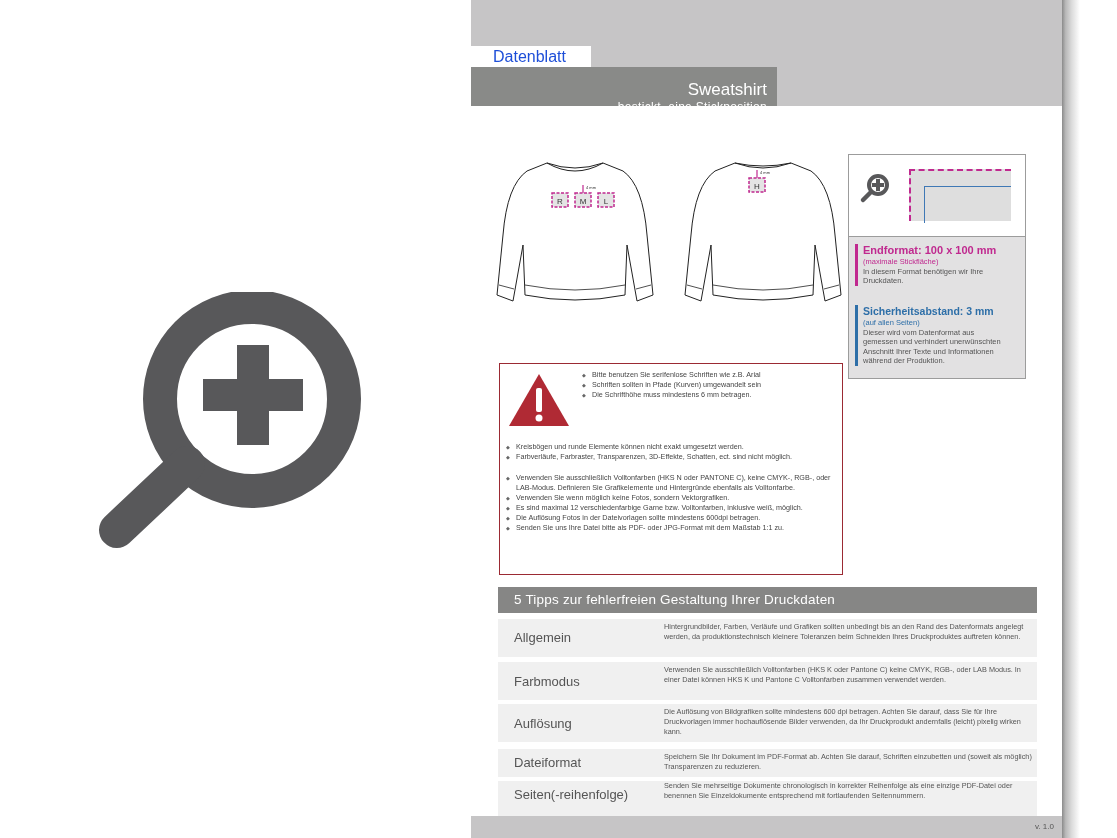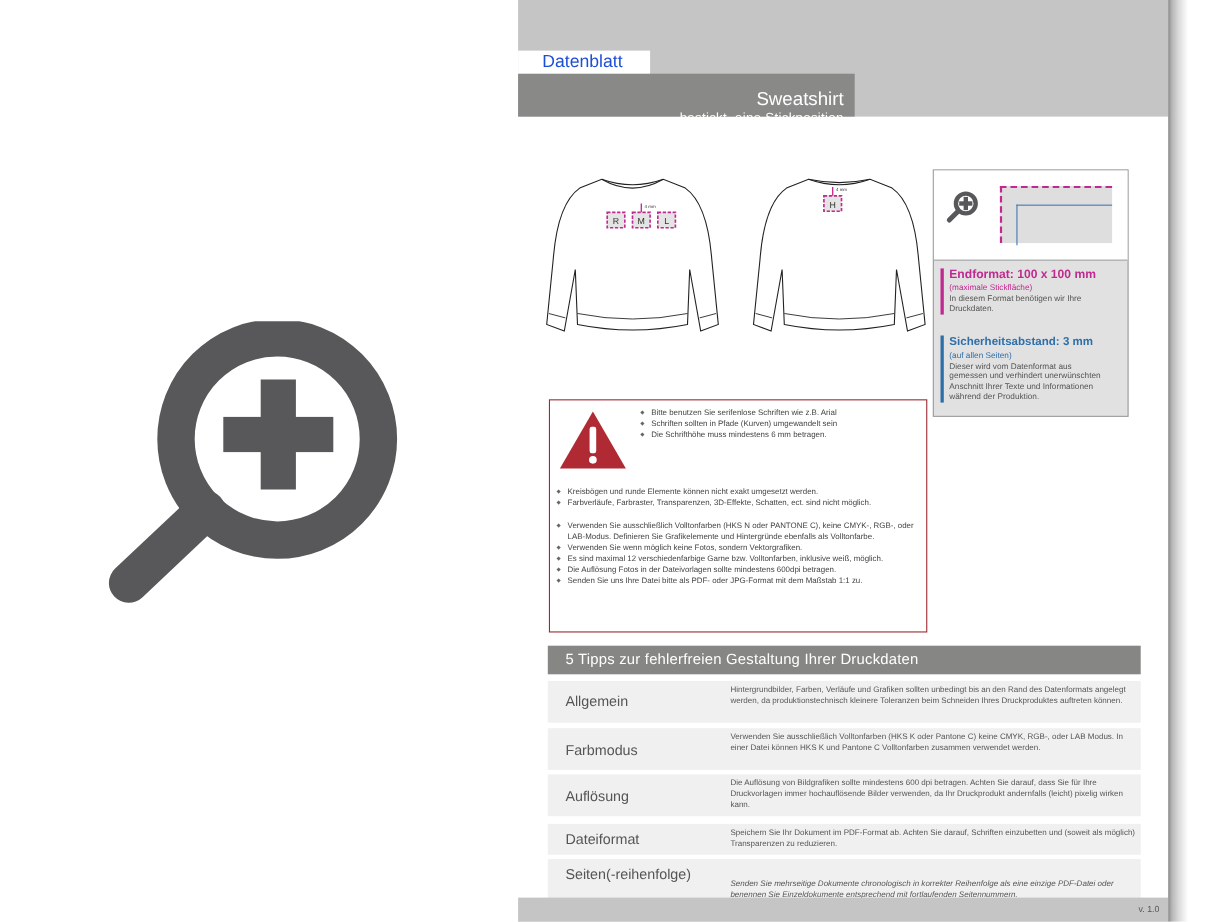--- a/index.html
+++ b/index.html
@@ -164,21 +164,21 @@
     <div class="tip-row" style="top:704px;height:38px;">
       <div class="tip-label" style="top:12px;">Auflösung</div>
       <div class="tip-text" style="top:3px;">Die Auflösung von Bildgrafiken sollte mindestens 600 dpi betragen. Achten Sie darauf, dass Sie für Ihre Druckvorlagen immer hochauflösende Bilder verwenden, da Ihr Druckprodukt andernfalls (leicht) pixelig wirken kann.</div>
     </div>
     <div class="tip-row" style="top:749px;height:28px;">
       <div class="tip-label" style="top:6px;">Dateiformat</div>
       <div class="tip-text" style="top:3px;">Speichern Sie Ihr Dokument im PDF-Format ab. Achten Sie darauf, Schriften einzubetten und (soweit als möglich) Transparenzen zu reduzieren.</div>
     </div>
     <div class="tip-row" style="top:781px;height:40px;">
       <div class="tip-label" style="top:6px;">Seiten(-reihenfolge)</div>
-      <div class="tip-text" style="top:17px;font-style:italic;">Senden Sie mehrseitige Dokumente chronologisch in korrekter Reihenfolge als eine einzige PDF-Datei oder benennen Sie Einzeldokumente entsprechend mit fortlaufenden Seitennummern.</div>
+      <div class="tip-text" style="top:0;">Senden Sie mehrseitige Dokumente chronologisch in korrekter Reihenfolge als eine einzige PDF-Datei oder benennen Sie Einzeldokumente entsprechend mit fortlaufenden Seitennummern.</div>
     </div>
 
     <div class="footer-band">
       <div class="version">v. 1.0</div>
     </div>
   </div>
 
   <div class="page-shadow"></div>
 </div>
 

